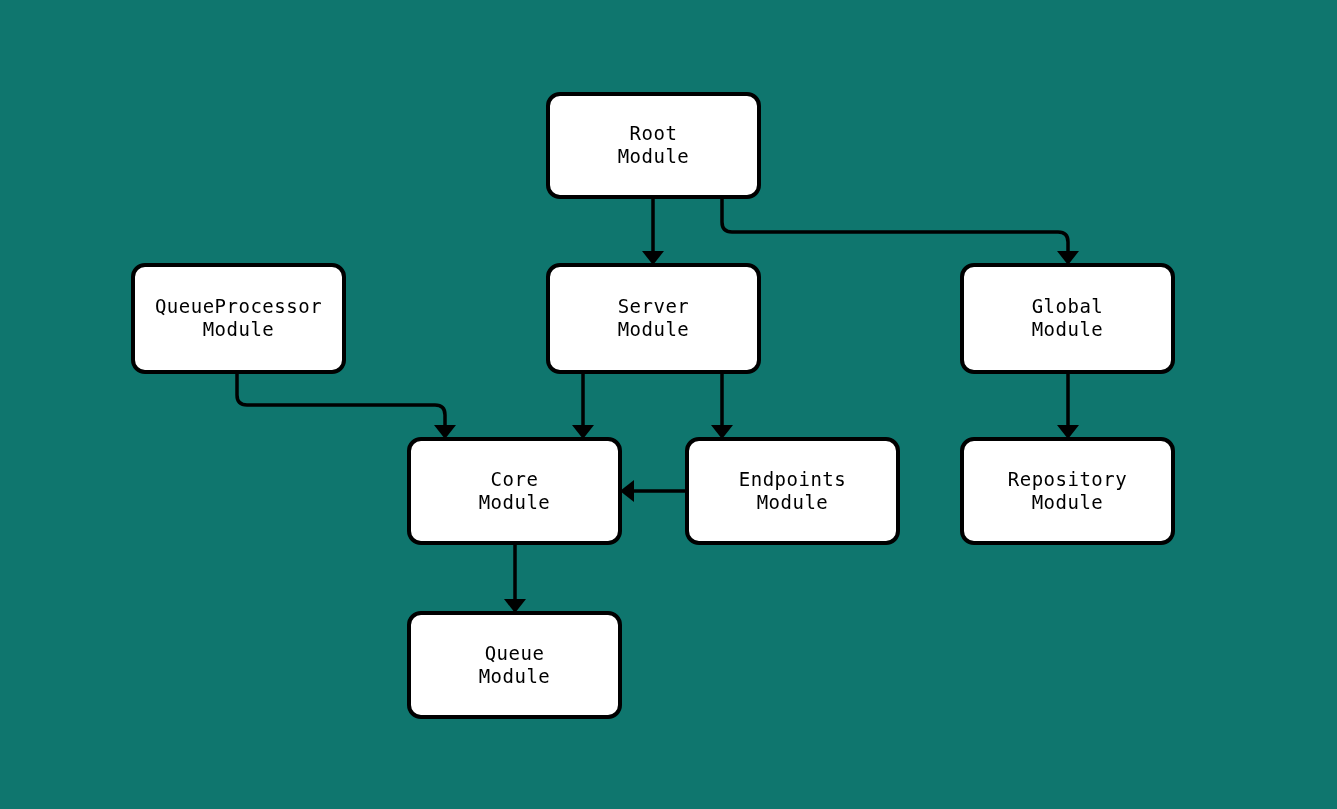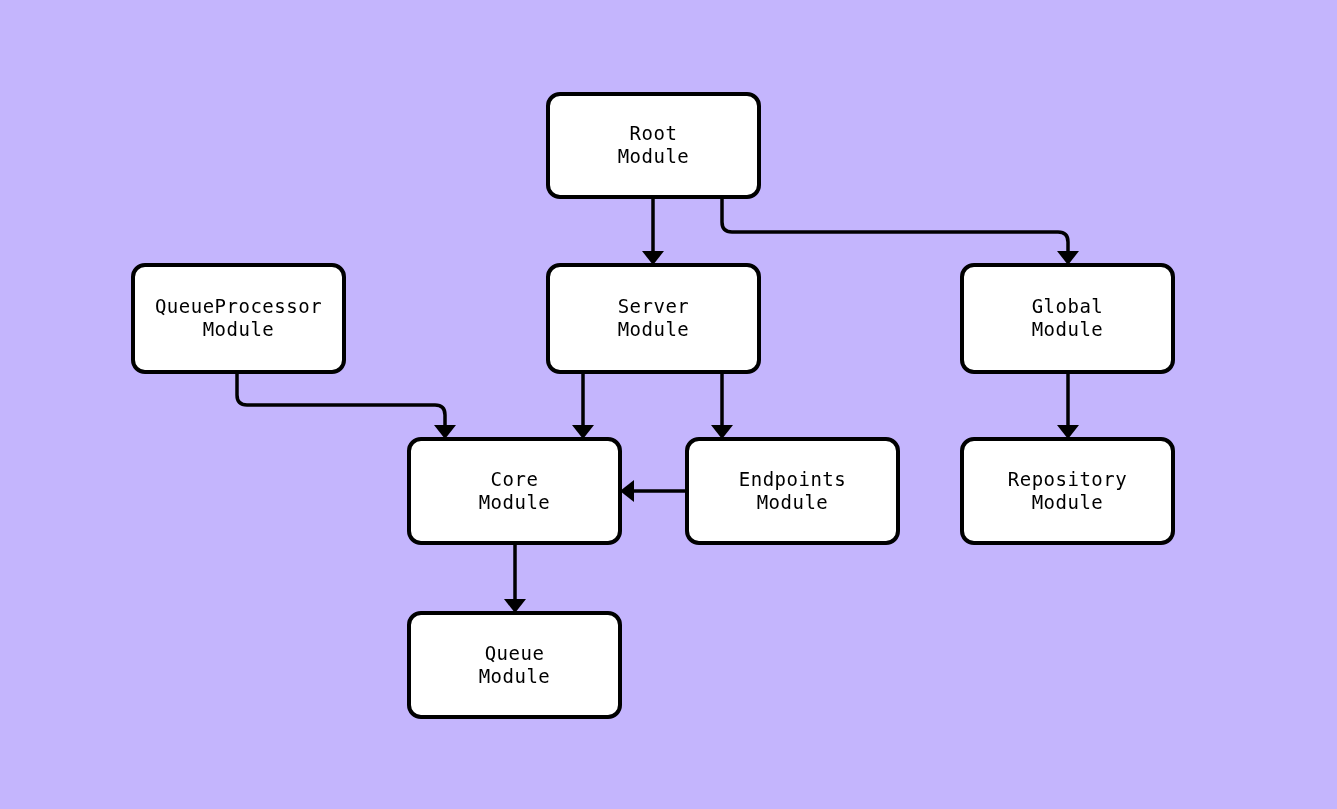--- a/index.html
+++ b/index.html
@@ -11,21 +11,21 @@
   body {
     width: 1337px;
     height: 809px;
     overflow: hidden;
     font-family: "DejaVu Sans Mono", "Liberation Mono", monospace;
   }
   #diagram-root {
     position: relative;
     width: 1337px;
     height: 809px;
-    background: #c4b5fd;
+    background: #0f766e;
   }
   svg#graph {
     display: block;
     width: 1337px;
     height: 809px;
   }
   .node-box {
     fill: #ffffff;
     stroke: #000000;
     stroke-width: 4;

